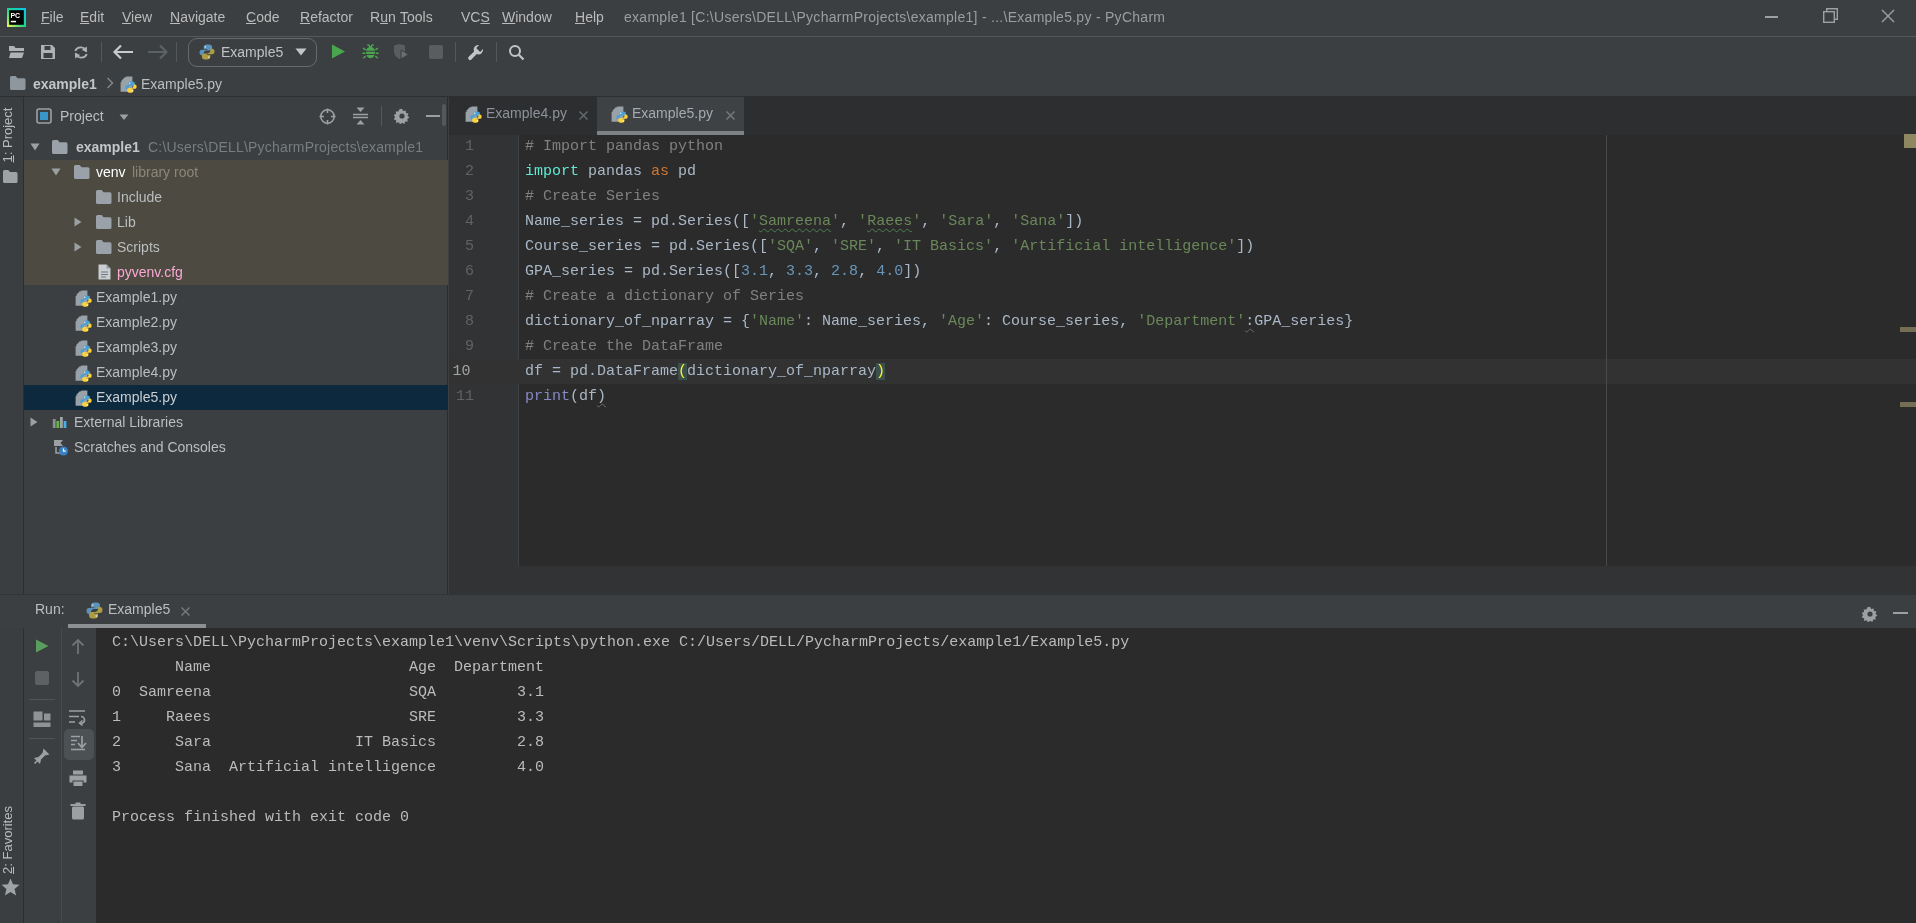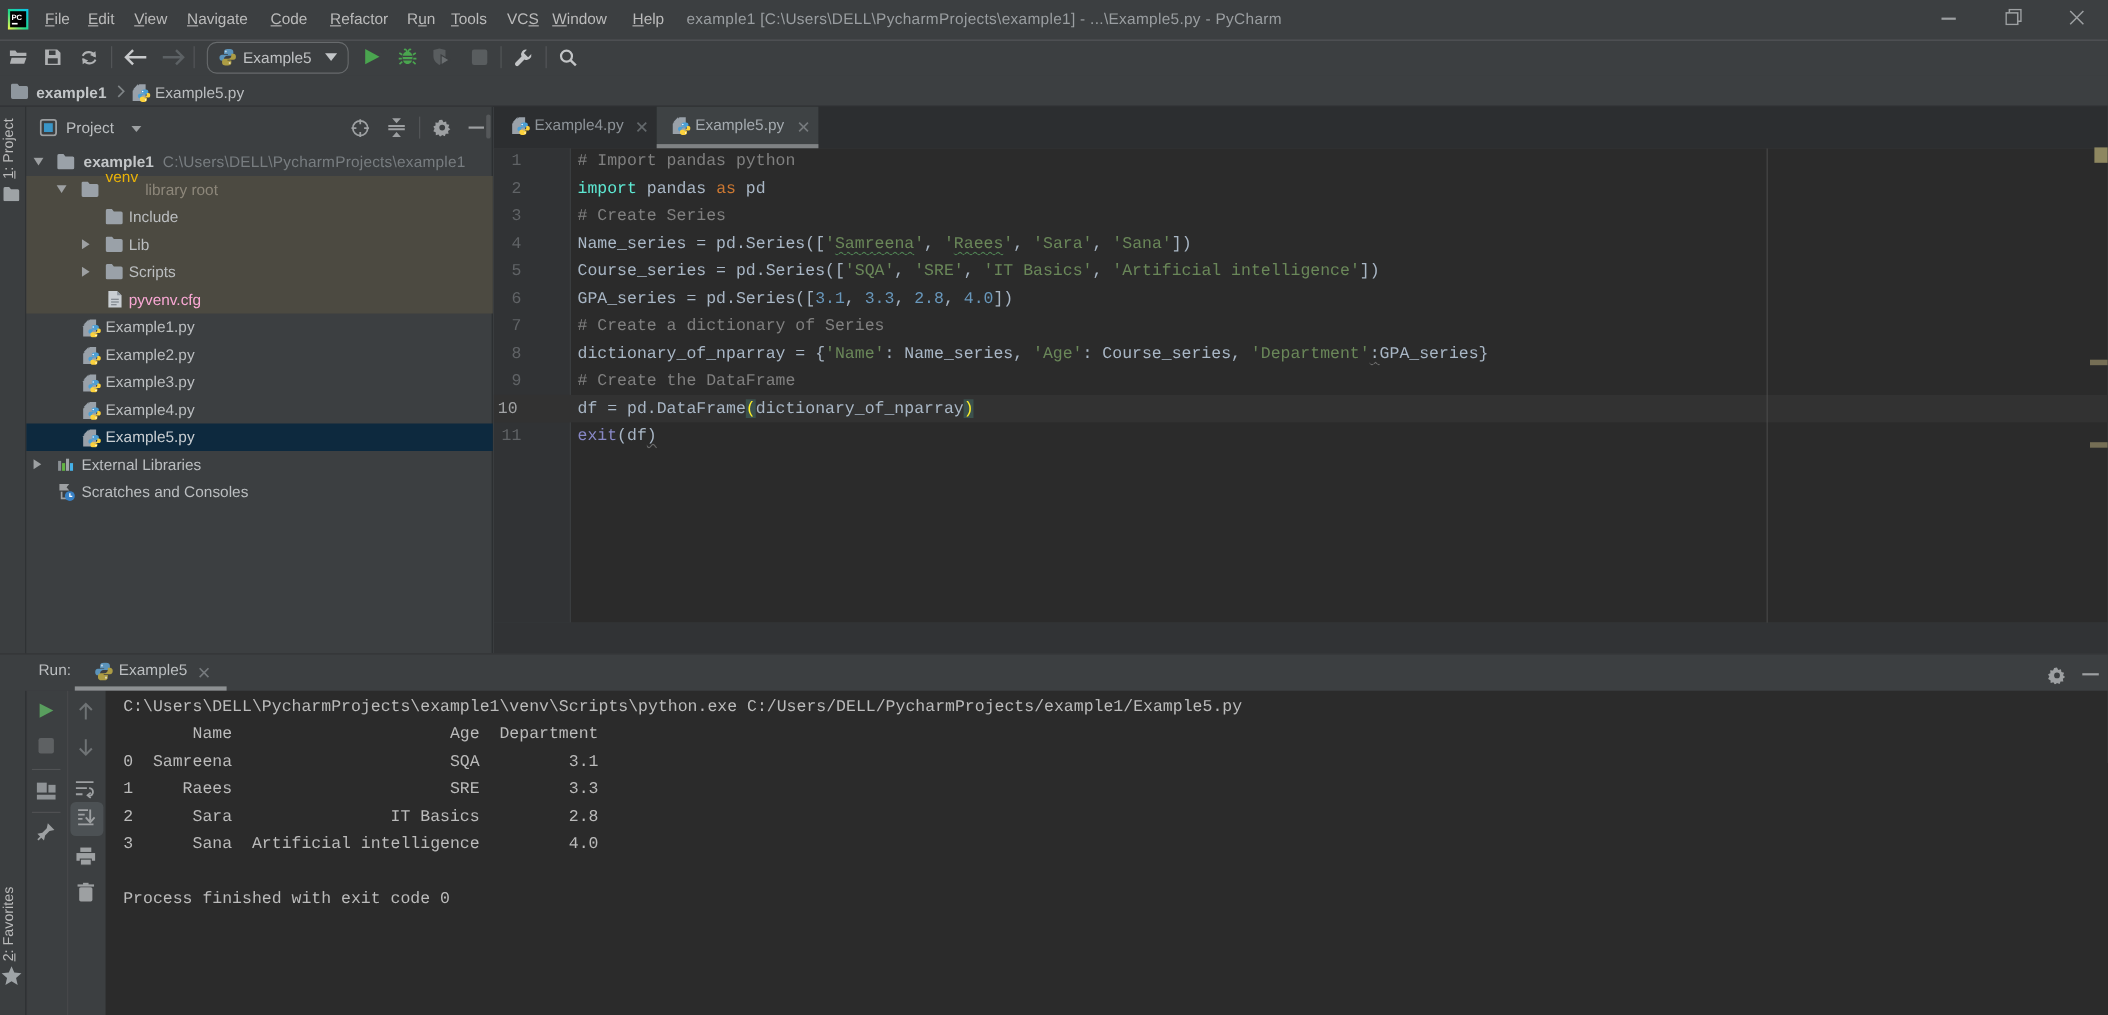--- a/index.html
+++ b/index.html
@@ -27,21 +27,21 @@
 <text x="3.4" y="10" font-family="Liberation Sans" font-weight="bold" font-size="7" fill="#fff">PC</text>
 <rect x="3.8" y="12.8" width="5.2" height="1.5" fill="#fff"></rect>
   </svg>
 <div class="abs ui" style="left:41px;top:9px;white-space:pre;"><u>F</u>ile</div>
 <div class="abs ui" style="left:80px;top:9px;white-space:pre;"><u>E</u>dit</div>
 <div class="abs ui" style="left:122px;top:9px;white-space:pre;"><u>V</u>iew</div>
 <div class="abs ui" style="left:170px;top:9px;white-space:pre;"><u>N</u>avigate</div>
 <div class="abs ui" style="left:246px;top:9px;white-space:pre;"><u>C</u>ode</div>
 <div class="abs ui" style="left:300px;top:9px;white-space:pre;"><u>R</u>efactor</div>
 <div class="abs ui" style="left:370px;top:9px;white-space:pre;">R<u>u</u>n</div>
-<div class="abs ui" style="left:410px;top:9px;white-space:pre;"><u>T</u>ools</div>
+<div class="abs ui" style="left:400px;top:9px;white-space:pre;"><u>T</u>ools</div>
 <div class="abs ui" style="left:461px;top:9px;white-space:pre;">VC<u>S</u></div>
 <div class="abs ui" style="left:502px;top:9px;white-space:pre;"><u>W</u>indow</div>
 <div class="abs ui" style="left:575px;top:9px;white-space:pre;"><u>H</u>elp</div>
 <div class="abs ui" style="left:624px;top:9px;white-space:pre;color:#9a9ea1;letter-spacing:0.28px">example1 [C:\Users\DELL\PycharmProjects\example1] - ...\Example5.py - PyCharm</div>
 <div class="abs" style="left:1765px;top:16px;width:13px;height:2px;background:#9da0a2"></div>
 <svg class="abs" style="left:1823px;top:8px" width="15" height="15" viewBox="0 0 15 15">
     <rect x="0.7" y="3.7" width="10.6" height="10.6" fill="none" stroke="#9da0a2" stroke-width="1.4"></rect>
     <path d="M3.7 3.7 v-3 h10.6 v10.6 h-3" fill="none" stroke="#9da0a2" stroke-width="1.4"></path>
   </svg>
 <svg class="abs" style="left:1881px;top:9px" width="14" height="14" viewBox="0 0 14 14">
@@ -162,21 +162,21 @@
     <path d="M0 1.5 a1.5 1.5 0 0 1 1.5 -1.5 h4.2 l1.8 2.2 h6.5 a1.5 1.5 0 0 1 1.5 1.5 v8.8 a1.5 1.5 0 0 1 -1.5 1.5 h-12.5 a1.5 1.5 0 0 1 -1.5 -1.5 z" fill="#9aa1a8"></path>
   </svg>
 <div class="abs ui" style="left:76px;top:139px;white-space:pre;font-weight:bold;color:#c3c6c8">example1</div>
 <div class="abs ui" style="left:148px;top:139px;white-space:pre;color:#787d80;letter-spacing:0.2px">C:\Users\DELL\PycharmProjects\example1</div>
 <svg class="abs" style="left:51px;top:168px" width="10" height="8" viewBox="0 0 10 8">
     <path d="M0.5 0.5 h9 L5 7.5 z" fill="#9da0a2"></path>
   </svg>
 <svg class="abs" style="left:74px;top:165px" width="16" height="14" viewBox="0 0 16 14">
     <path d="M0 1.5 a1.5 1.5 0 0 1 1.5 -1.5 h4.2 l1.8 2.2 h6.5 a1.5 1.5 0 0 1 1.5 1.5 v8.8 a1.5 1.5 0 0 1 -1.5 1.5 h-12.5 a1.5 1.5 0 0 1 -1.5 -1.5 z" fill="#9aa1a8"></path>
   </svg>
-<div class="abs ui" style="left:96px;top:152px;white-space:pre;color:#eab308">venv</div>
+<div class="abs ui" style="left:96px;top:164px;white-space:pre;color:#ffffff">venv</div>
 <div class="abs ui" style="left:132px;top:164px;white-space:pre;color:#8d877a">library root</div>
 <svg class="abs" style="left:96px;top:190px" width="16" height="14" viewBox="0 0 16 14">
     <path d="M0 1.5 a1.5 1.5 0 0 1 1.5 -1.5 h4.2 l1.8 2.2 h6.5 a1.5 1.5 0 0 1 1.5 1.5 v8.8 a1.5 1.5 0 0 1 -1.5 1.5 h-12.5 a1.5 1.5 0 0 1 -1.5 -1.5 z" fill="#9aa1a8"></path>
   </svg>
 <div class="abs ui" style="left:117px;top:189px;white-space:pre;color:#bbbec0">Include</div>
 <svg class="abs" style="left:74px;top:217px" width="8" height="10" viewBox="0 0 8 10">
     <path d="M0.5 0.5 L7.5 5 L0.5 9.5 z" fill="#9da0a2"></path>
   </svg>
 <svg class="abs" style="left:96px;top:215px" width="16" height="14" viewBox="0 0 16 14">
     <path d="M0 1.5 a1.5 1.5 0 0 1 1.5 -1.5 h4.2 l1.8 2.2 h6.5 a1.5 1.5 0 0 1 1.5 1.5 v8.8 a1.5 1.5 0 0 1 -1.5 1.5 h-12.5 a1.5 1.5 0 0 1 -1.5 -1.5 z" fill="#9aa1a8"></path>
@@ -319,21 +319,21 @@
 <div class="abs mono" style="left:525px;top:134px;white-space:pre"><span style="color:#808080"># Import pandas python</span></div>
 <div class="abs mono" style="left:525px;top:159px;white-space:pre"><span style="color:#5eead4">import </span><span style="color:#a9b7c6">pandas </span><span style="color:#cc7832">as </span><span style="color:#a9b7c6">pd</span></div>
 <div class="abs mono" style="left:525px;top:184px;white-space:pre"><span style="color:#808080"># Create Series</span></div>
 <div class="abs mono" style="left:525px;top:209px;white-space:pre"><span style="color:#a9b7c6">Name_series = pd.Series([</span><span style="color:#6a8759">'</span><span class="sqg" style="color:#6a8759">Samreena</span><span style="color:#6a8759">'</span><span style="color:#a9b7c6">, </span><span style="color:#6a8759">'</span><span class="sqg" style="color:#6a8759">Raees</span><span style="color:#6a8759">'</span><span style="color:#a9b7c6">, </span><span style="color:#6a8759">'Sara'</span><span style="color:#a9b7c6">, </span><span style="color:#6a8759">'Sana'</span><span style="color:#a9b7c6">])</span></div>
 <div class="abs mono" style="left:525px;top:234px;white-space:pre"><span style="color:#a9b7c6">Course_series = pd.Series([</span><span style="color:#6a8759">'SQA'</span><span style="color:#a9b7c6">, </span><span style="color:#6a8759">'SRE'</span><span style="color:#a9b7c6">, </span><span style="color:#6a8759">'IT Basics'</span><span style="color:#a9b7c6">, </span><span style="color:#6a8759">'Artificial intelligence'</span><span style="color:#a9b7c6">])</span></div>
 <div class="abs mono" style="left:525px;top:259px;white-space:pre"><span style="color:#a9b7c6">GPA_series = pd.Series([</span><span style="color:#6897bb">3.1</span><span style="color:#a9b7c6">, </span><span style="color:#6897bb">3.3</span><span style="color:#a9b7c6">, </span><span style="color:#6897bb">2.8</span><span style="color:#a9b7c6">, </span><span style="color:#6897bb">4.0</span><span style="color:#a9b7c6">])</span></div>
 <div class="abs mono" style="left:525px;top:284px;white-space:pre"><span style="color:#808080"># Create a dictionary of Series</span></div>
 <div class="abs mono" style="left:525px;top:309px;white-space:pre"><span style="color:#a9b7c6">dictionary_of_nparray = {</span><span style="color:#6a8759">'Name'</span><span style="color:#a9b7c6">: Name_series, </span><span style="color:#6a8759">'Age'</span><span style="color:#a9b7c6">: Course_series, </span><span style="color:#6a8759">'Department'</span><span class="sqr" style="color:#a9b7c6">:</span><span style="color:#a9b7c6">GPA_series}</span></div>
 <div class="abs mono" style="left:525px;top:334px;white-space:pre"><span style="color:#808080"># Create the DataFrame</span></div>
 <div class="abs mono" style="left:525px;top:359px;white-space:pre"><span style="color:#a9b7c6">df = pd.DataFrame</span><span class="mp" style="color:#ffef28">(</span><span style="color:#a9b7c6">dictionary_of_nparray</span><span class="mp" style="color:#ffef28">)</span></div>
-<div class="abs mono" style="left:525px;top:384px;white-space:pre"><span style="color:#8888c6">exit</span><span style="color:#a9b7c6">(</span><span style="color:#a9b7c6">df</span><span class="sqr" style="color:#a9b7c6">)</span></div>
+<div class="abs mono" style="left:525px;top:384px;white-space:pre"><span style="color:#8888c6">print</span><span style="color:#a9b7c6">(</span><span style="color:#a9b7c6">df</span><span class="sqr" style="color:#a9b7c6">)</span></div>
 <div class="abs" style="left:1904px;top:134px;width:12px;height:14px;background:#8e8760"></div>
 <div class="abs" style="left:1900px;top:327px;width:16px;height:5px;background:#756e55"></div>
 <div class="abs" style="left:1900px;top:402px;width:16px;height:5px;background:#756e55"></div>
 <div class="abs" style="left:0px;top:594px;width:1916px;height:34px;background:#3c3f41;border-top:1px solid #323436"></div>
 <div class="abs ui" style="left:35px;top:601px;white-space:pre;color:#bbbec0">Run:</div>
 <svg class="abs" style="left:86px;top:602px" width="17" height="17" viewBox="0 0 16 16">
 <path d="M7.9 0.5 C5.7 0.5 4.7 1.5 4.7 3 v2.1 h3.5 v0.6 H2.9 C1.2 5.7 0.5 6.9 0.5 8.5 c0 1.6 0.8 2.7 2.4 2.7 h1.8 V9.4 c0-1.6 1.3-2.8 2.9-2.8 h3.2 c1.3 0 2.3-1 2.3-2.3 V3 c0-1.5-1.2-2.5-3-2.5 z" fill="#5b93ba"></path>
 <circle cx="6.3" cy="2.9" r="0.9" fill="#ffffff" opacity="0.6"></circle>
 <path d="M8.1 15.5 c2.2 0 3.2-1 3.2-2.5 v-2.1 H7.8 v-0.6 h5.3 c1.7 0 2.4-1.2 2.4-2.8 c0-1.6-0.8-2.7-2.4-2.7 h-1.8 v1.8 c0 1.6-1.3 2.8-2.9 2.8 H5.2 c-1.3 0-2.3 1-2.3 2.3 v1.3 c0 1.5 1.2 2.5 3 2.5 z" fill="#ac9c44"></path>
 <circle cx="9.8" cy="13.2" r="0.9" fill="#ffffff" opacity="0.6"></circle>

